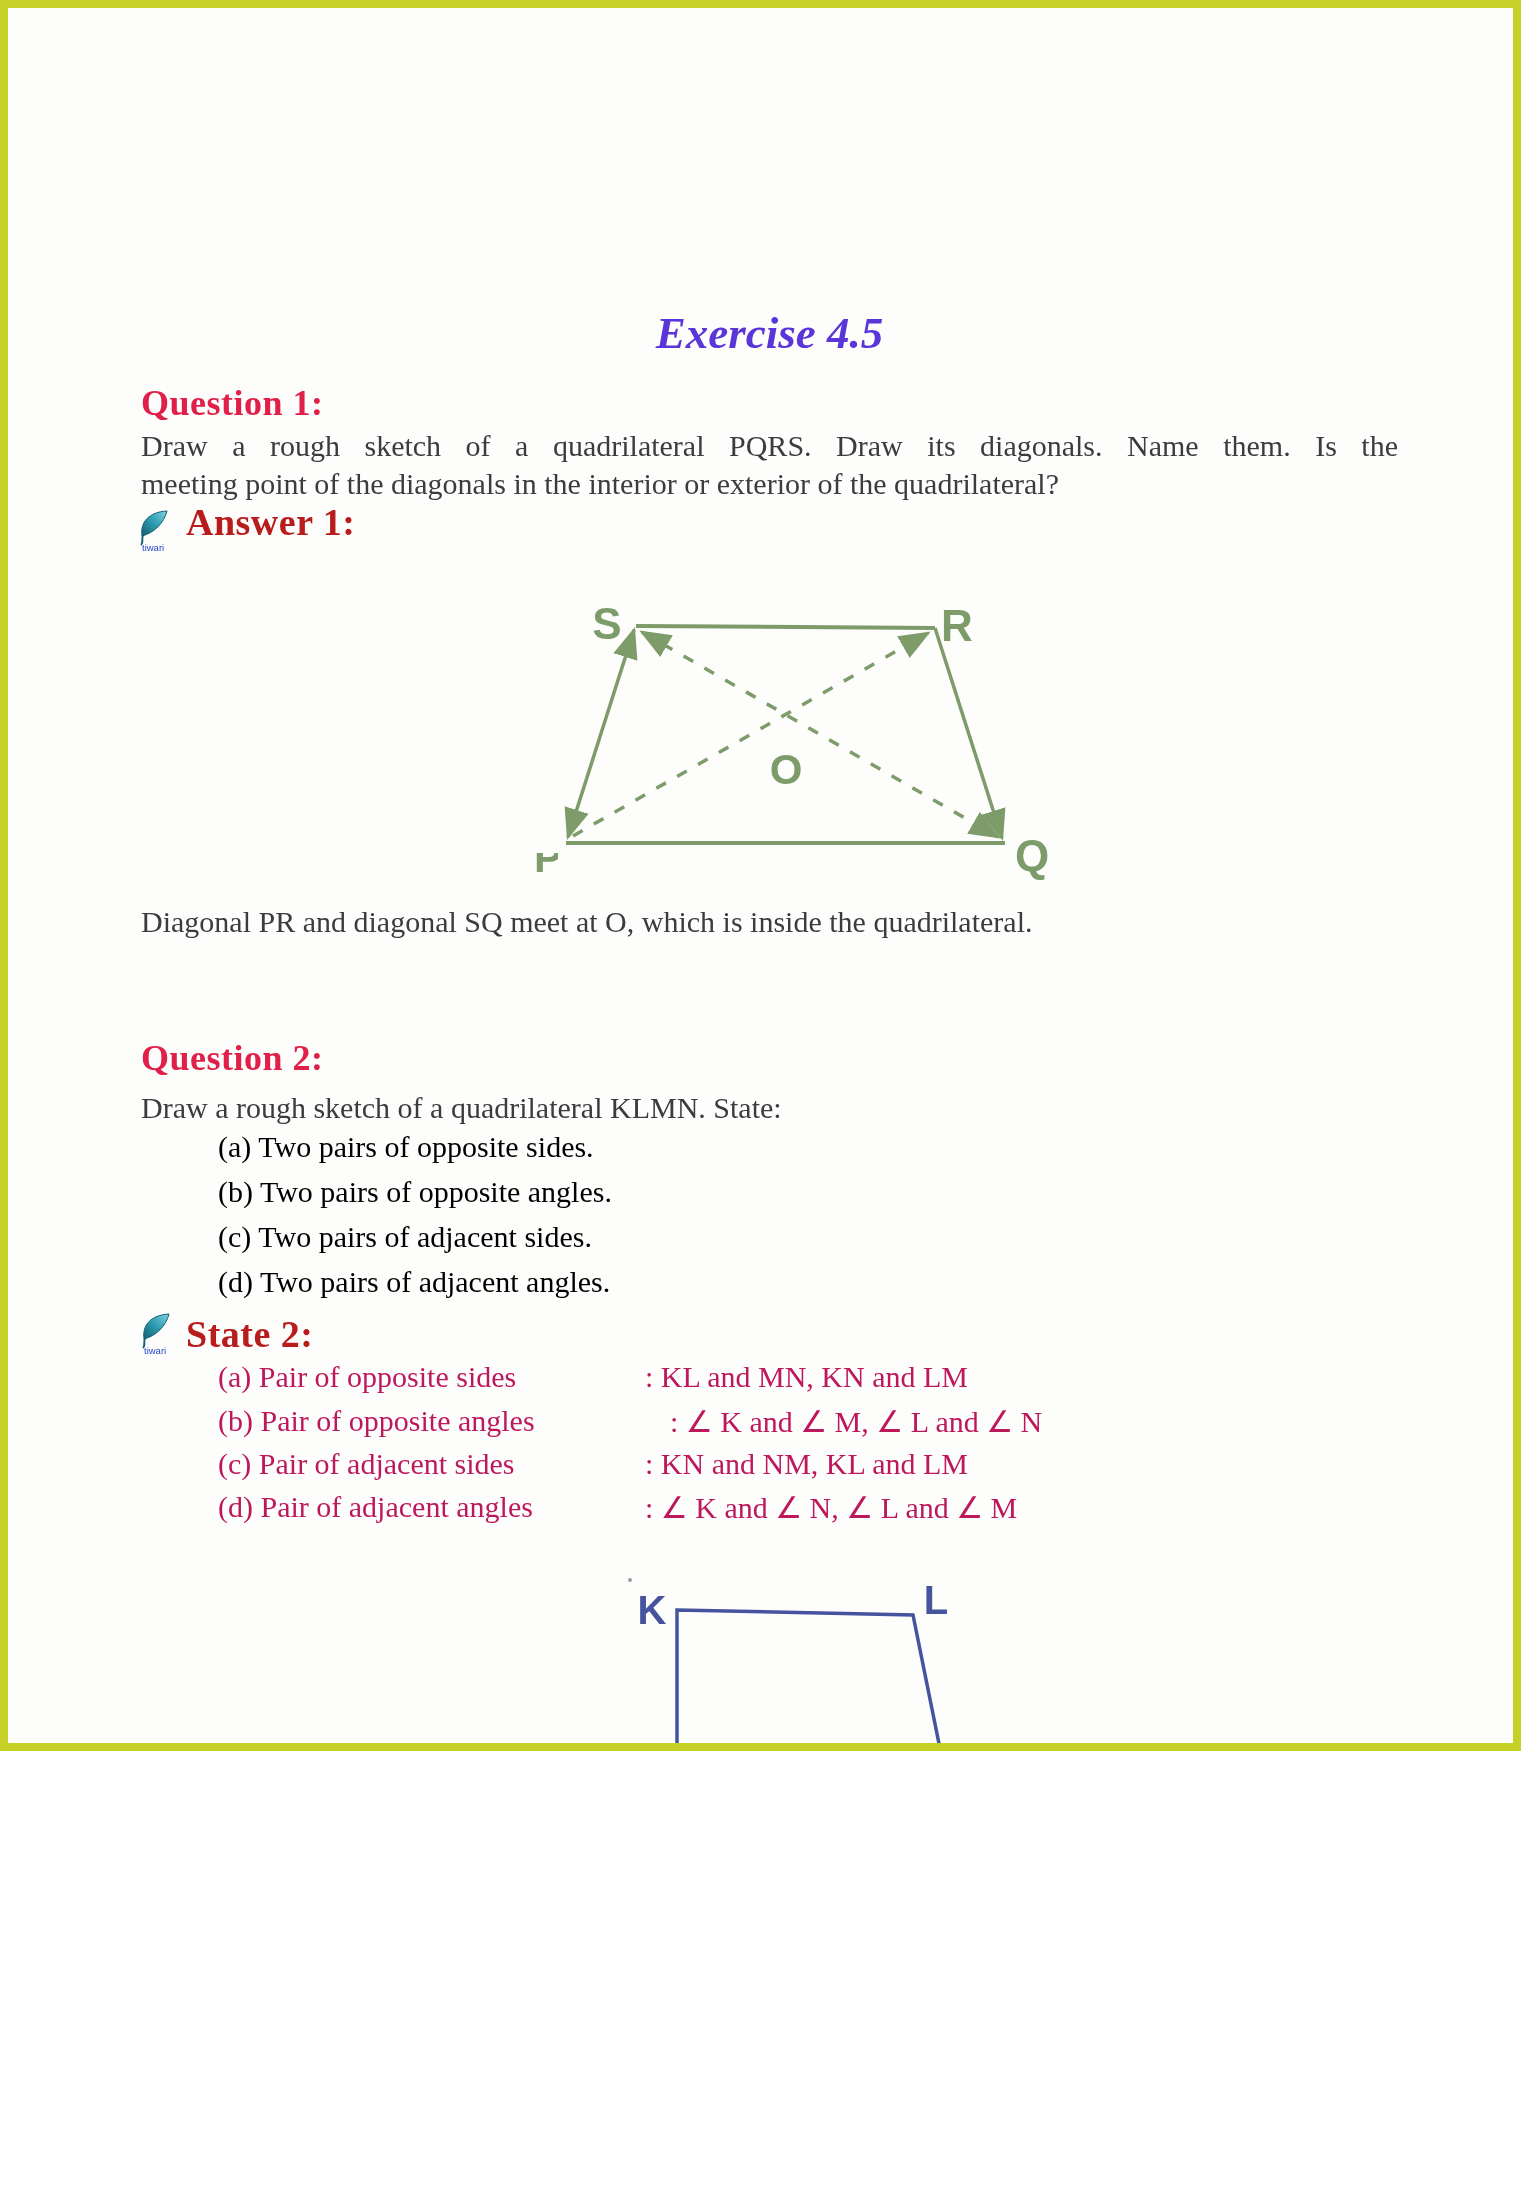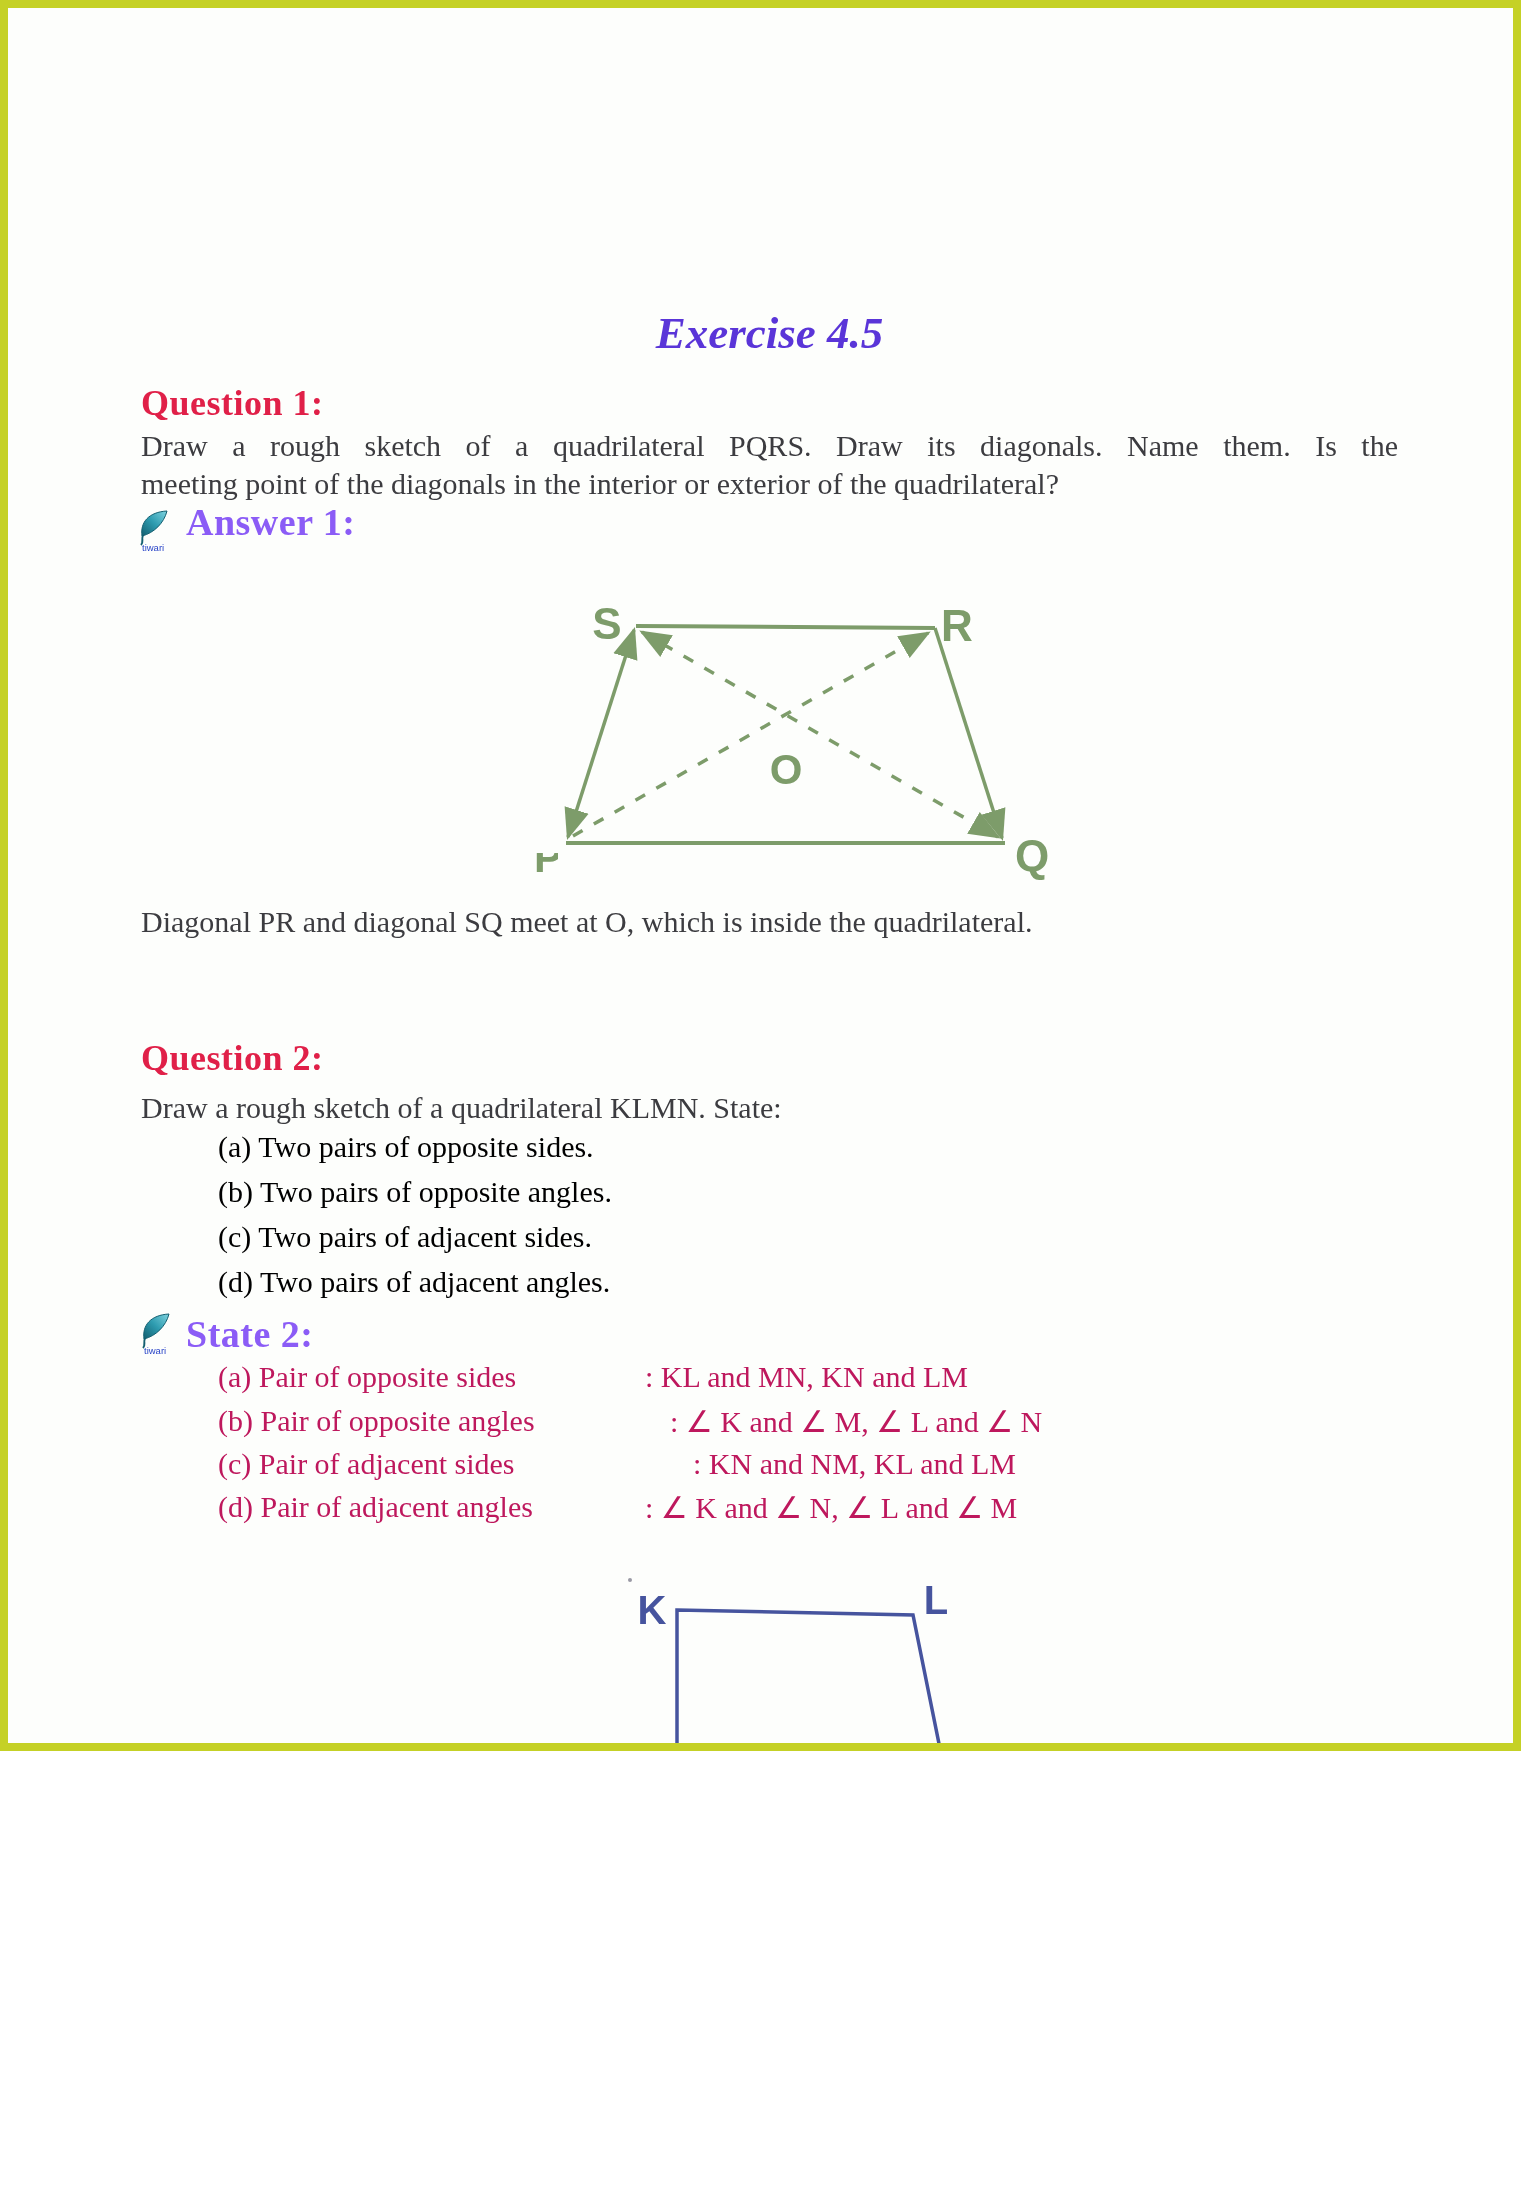--- a/index.html
+++ b/index.html
@@ -18,21 +18,21 @@
     left:133px;top:299px;width:1257px;
     text-align:center;
     font-size:45px;font-weight:bold;font-style:italic;
     color:#5a35d8;
   }
   .q-heading{
     font-size:36px;font-weight:bold;color:#e02048;
     letter-spacing:0.5px;
   }
   .a-heading{
-    font-size:38px;font-weight:bold;color:#8b5cf6;
+    font-size:38px;font-weight:bold;color:#b91c1c;
     letter-spacing:0.5px;
   }
   .body-text{font-size:30px;line-height:38px;color:#3c3c40;}
   .para{width:1257px;}
   .line-justify{text-align:justify;text-align-last:justify;}
   .item{font-size:30px;color:#000000;}
   .ans-row{display:flex;font-size:30px;color:#be185d;}
   .ans-label{width:427px;flex:0 0 427px;}
   .ans-value{white-space:nowrap;}
   .fig-label{
@@ -112,21 +112,21 @@
   <div class="abs a-heading" style="left:178px;top:1304px;">State 2:</div>
 
   <div class="abs ans-row" style="left:210px;top:1352px;">
     <div class="ans-label">(a) Pair of opposite sides</div>
     <div class="ans-value">: KL and MN, KN and LM</div>
   </div>
   <div class="abs ans-row" style="left:210px;top:1396px;gap:25px;">
     <div class="ans-label">(b) Pair of opposite angles</div>
     <div class="ans-value">: ∠ K and ∠ M, ∠ L and ∠ N</div>
   </div>
-  <div class="abs ans-row" style="left:210px;top:1439px;gap:48px;">
+  <div class="abs ans-row" style="left:210px;top:1439px;">
     <div class="ans-label">(c) Pair of adjacent sides</div>
     <div class="ans-value">: KN and NM, KL and LM</div>
   </div>
   <div class="abs ans-row" style="left:210px;top:1482px;">
     <div class="ans-label">(d) Pair of adjacent angles</div>
     <div class="ans-value">: ∠ K and ∠ N, ∠ L and ∠ M</div>
   </div>
 
   <svg class="abs" style="left:595px;top:1550px;" width="430" height="300" viewBox="595 1550 430 300">
     <circle cx="622" cy="1572" r="2" fill="#9a9aa5"></circle>

